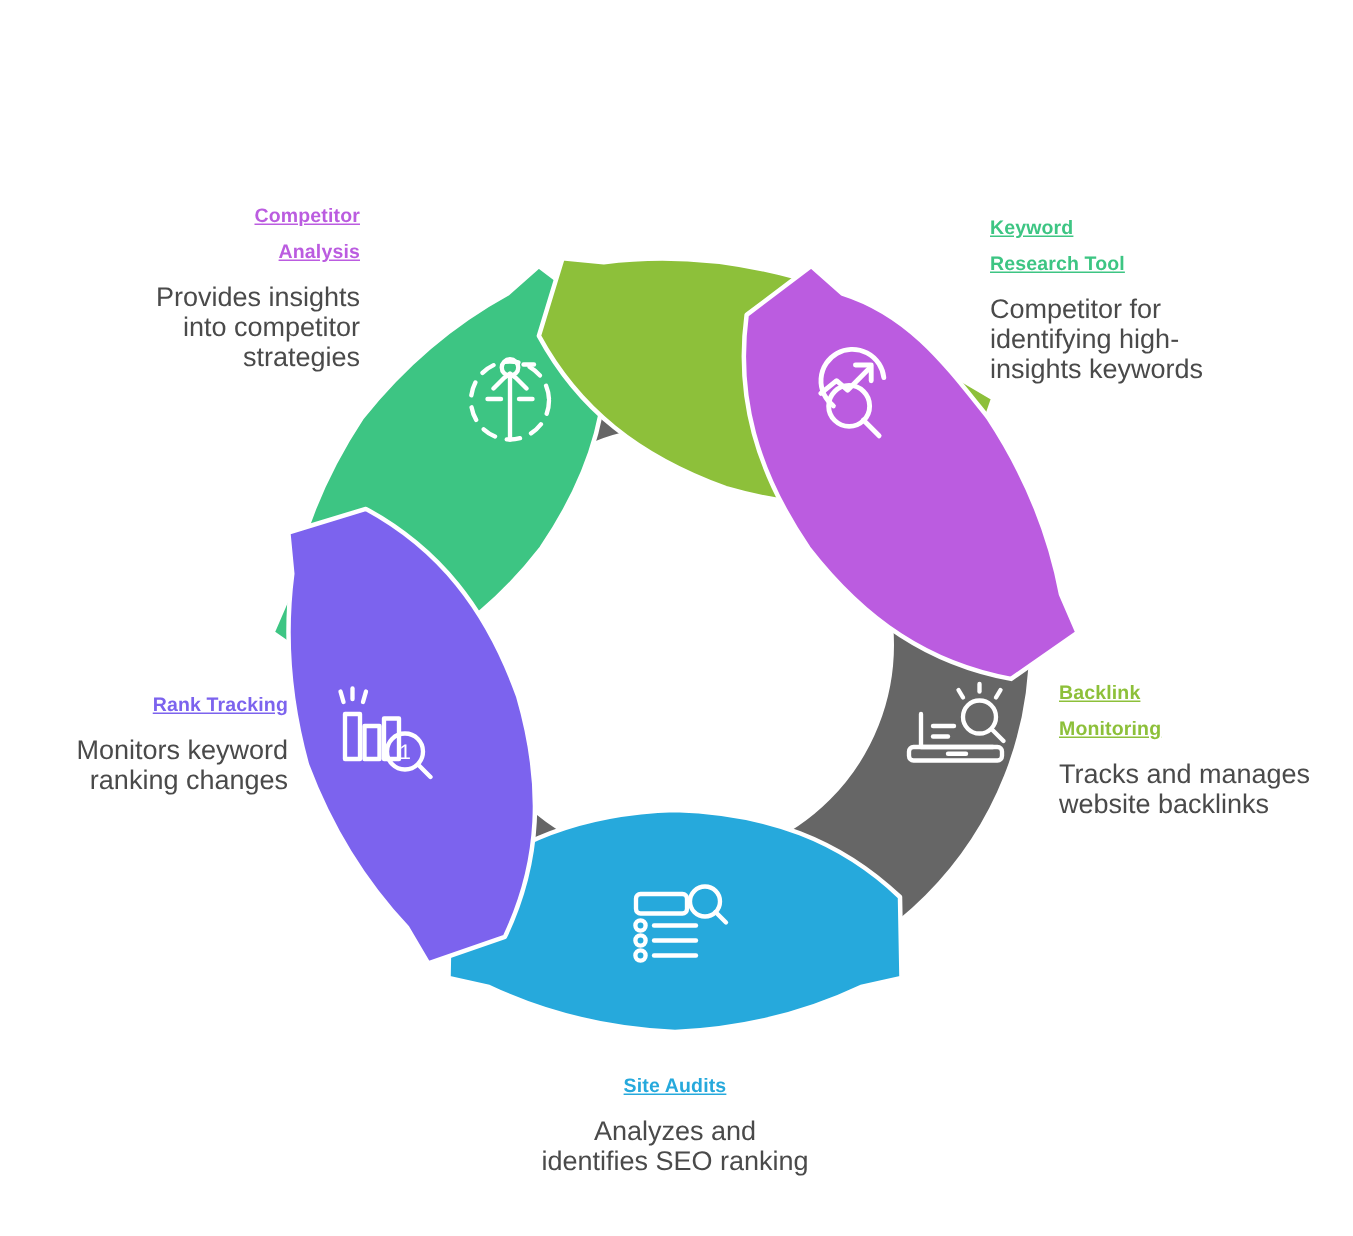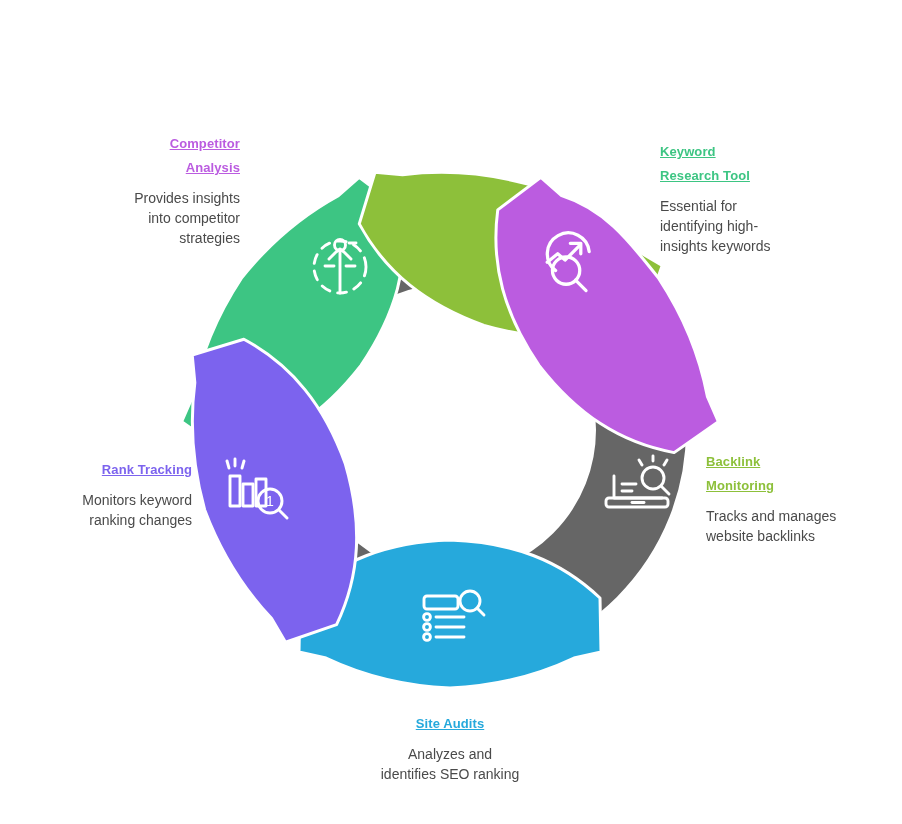--- a/index.html
+++ b/index.html
@@ -32,21 +32,21 @@
   }
   .label-title {
     font-weight: bold;
     font-size: 13px;
     line-height: 24px;
     margin: 0 0 8px 0;
     letter-spacing: 0.1px;
     text-decoration: underline;
   }
   .label-desc {
-    font-size: 14px;
+    font-size: 18px;
     line-height: 20px;
     color: #4a4a4a;
     margin: 0;
   }
   .align-right { text-align: right; }
   .align-left  { text-align: left; }
   .align-center{ text-align: center; margin-top: 22px; }
 
   
   #label-competitor-analysis { left: 68px;  top: 132px; width: 172px; }
@@ -199,21 +199,21 @@
       <span>strategies</span>
     </div>
   </div>
 
   <div class="label-block align-left" id="label-keyword-research">
     <div class="label-title" style="color:#3dc583">
       <span>Keyword</span><br>
       <span>Research Tool</span>
     </div>
     <div class="label-desc">
-      <span>Essential for</span><br>
+      <span>Competitor for</span><br>
       <span>identifying high-</span><br>
       <span>insights keywords</span>
     </div>
   </div>
 
   <div class="label-block align-right" id="label-rank-tracking">
     <div class="label-title" style="color:#7c63ee">Rank Tracking</div>
     <div class="label-desc">
       <span>Monitors keyword</span><br>
       <span>ranking changes</span>

